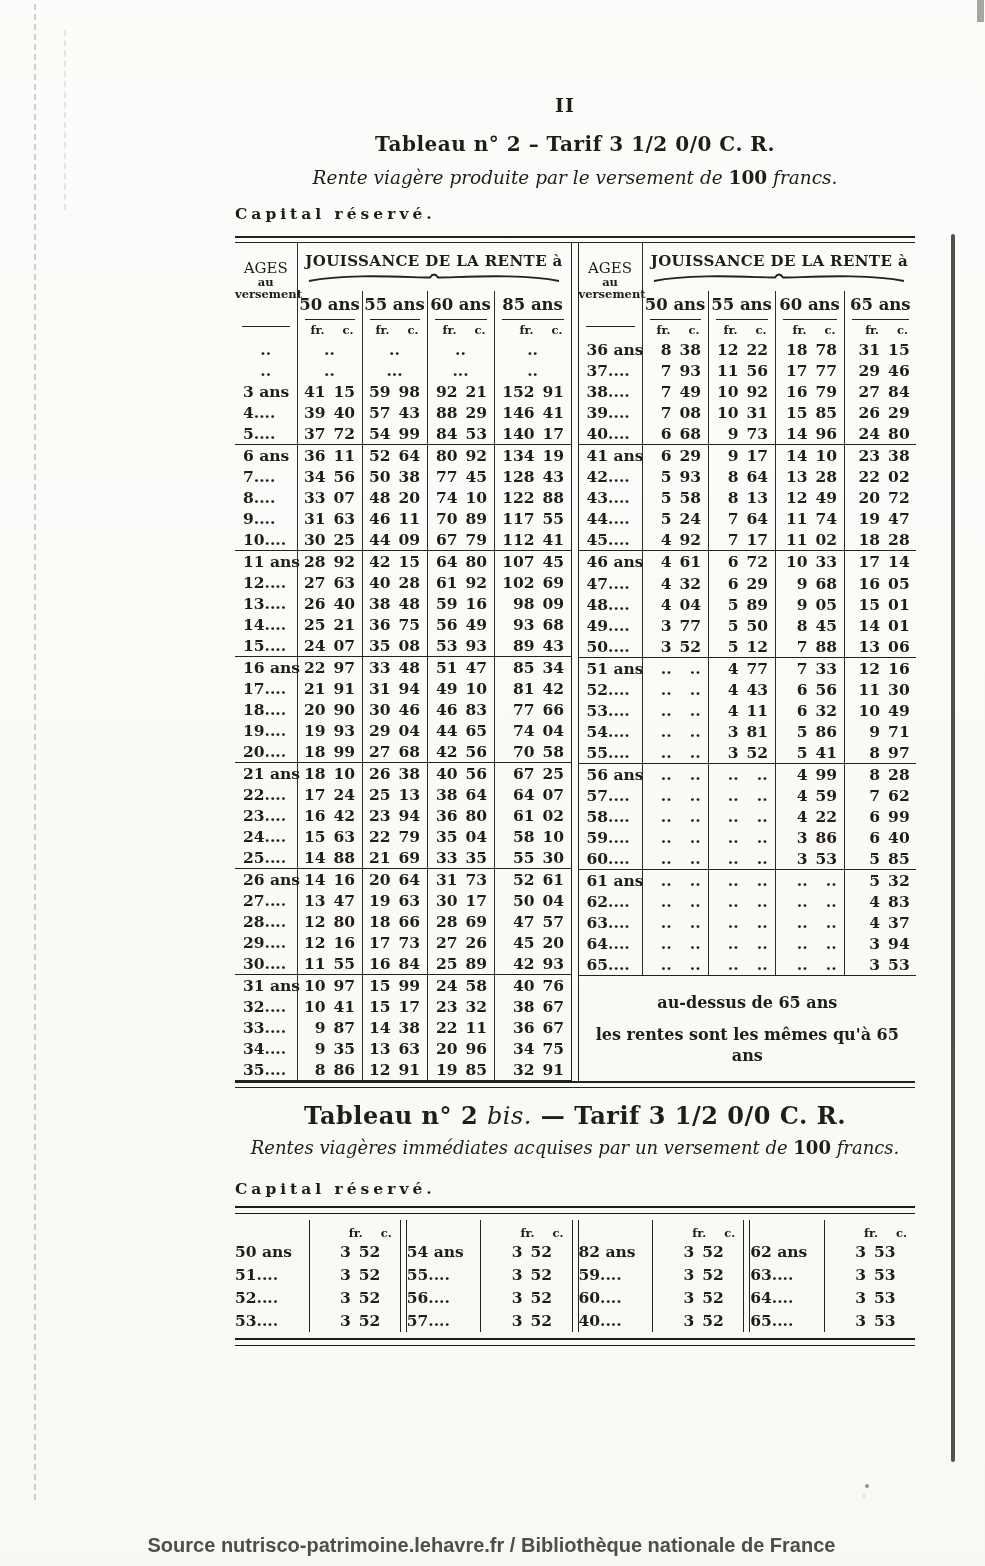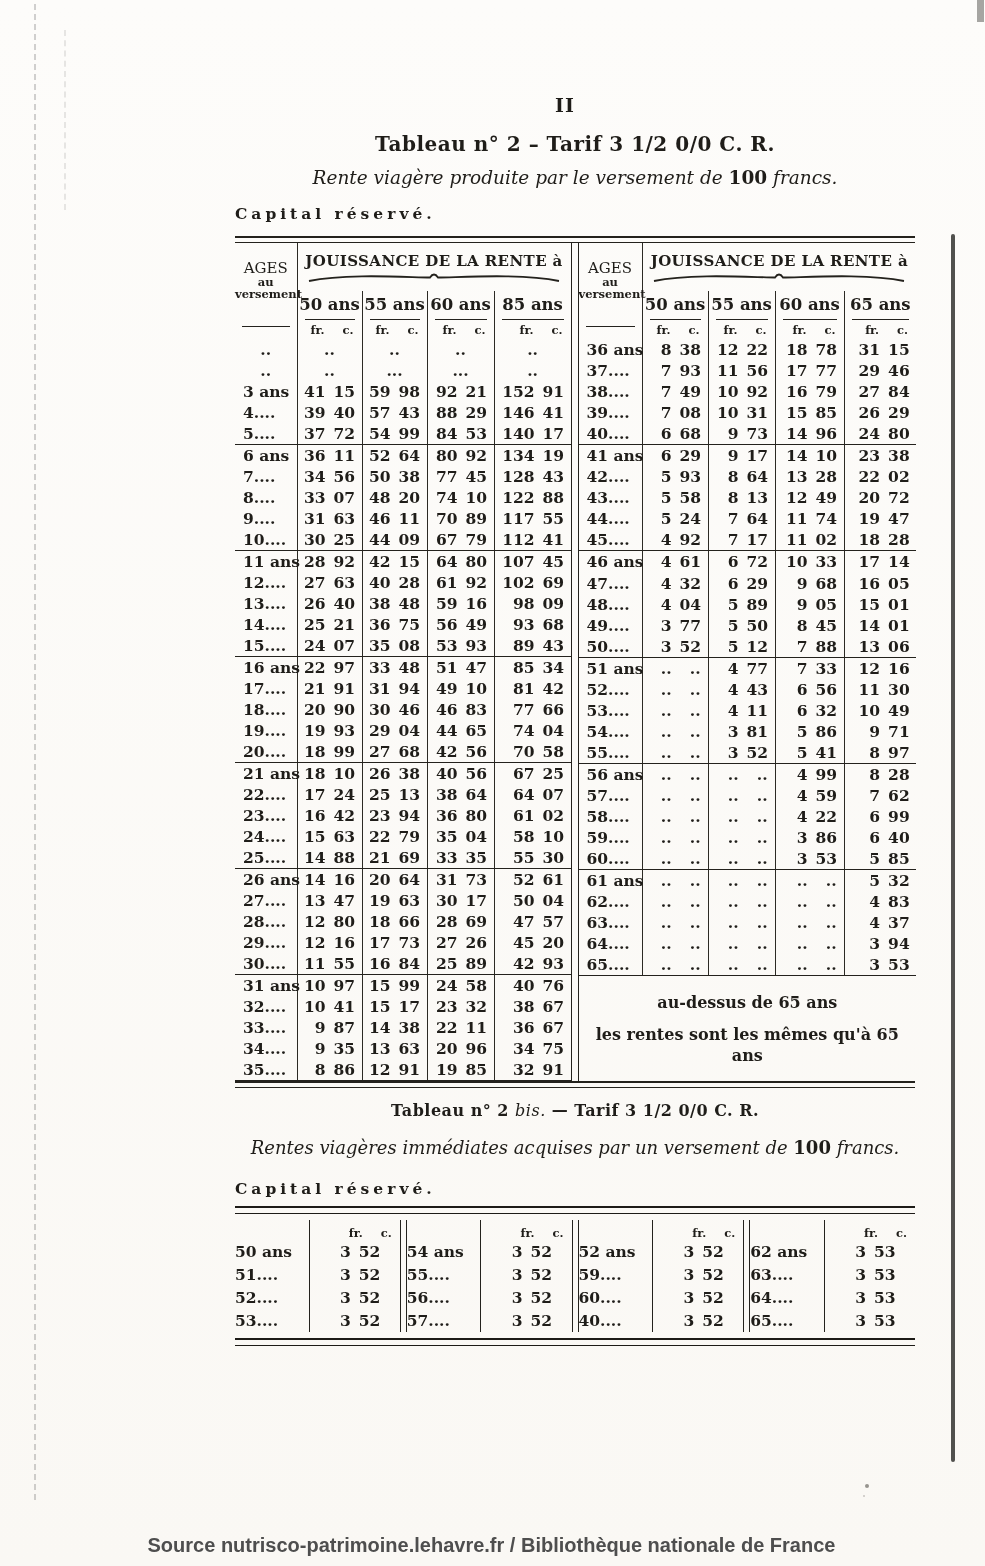--- a/index.html
+++ b/index.html
@@ -1987,21 +1987,21 @@
               <div class="note-l2">les rentes sont les mêmes qu'à 65 ans</div>
             </td>
           </tr>
           </tbody>
       </table>
 
     </div>
     <div class="rule-double"></div>
   </div>
 
-  <div class="t-title" style="top:1101px;font-size:16px;"><span>Tableau n° 2 </span><span class="bis-italic">bis.</span><span> — Tarif 3 1/2 0/0 C. R.</span></div>
+  <div class="t-title" style="top:1101px;font-size:24px;"><span>Tableau n° 2 </span><span class="bis-italic">bis.</span><span> — Tarif 3 1/2 0/0 C. R.</span></div>
 
   <div class="t-sub" style="top:1137px;font-size:18px;"><span>Rentes viagères immédiates acquises par un versement de </span><span class="amt">100</span><span> francs.</span></div>
 
   <div class="t-cap" style="top:1179px;">Capital réservé.</div>
 
   <div class="bistable">
     <div class="rule-double heavy"></div>
     <div class="bis-pad"></div>
     <div class="bis-body" id="bis-body">
         <table class="bisgrp">
@@ -2127,21 +2127,21 @@
               <th class="bfrc">
                 <span class="pair frcpair">
                   <span class="p1">fr.</span>
                   <span class="p2">c.</span>
                 </span>
               </th>
             </tr>
           </thead>
           <tbody>
             <tr>
-              <th class="blbl">52 ans</th>
+              <th class="blbl">82 ans</th>
               <td class="bval">
                 <span class="pair">
                   <span class="p1">3</span>
                   <span class="p2">52</span>
                 </span>
               </td>
             </tr>
             <tr>
               <th class="blbl">59....</th>
               <td class="bval">

